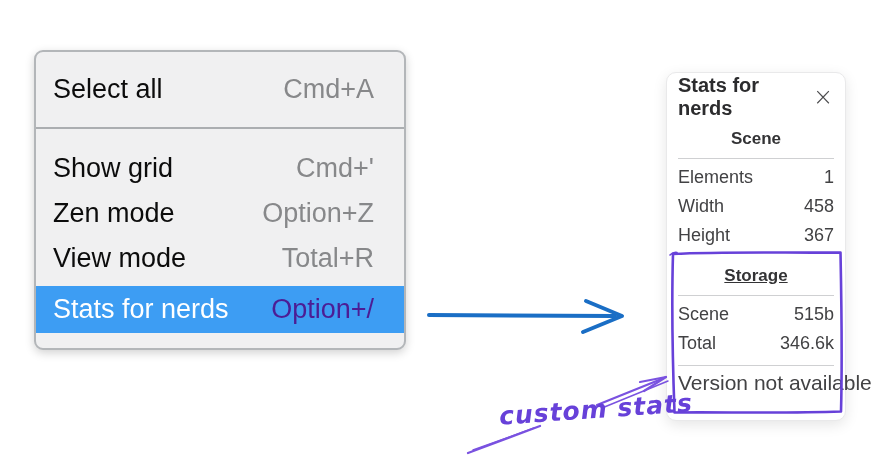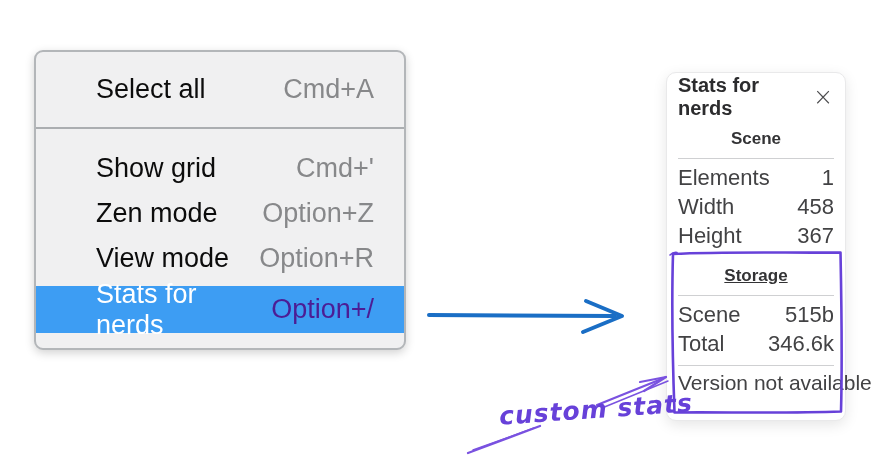--- a/index.html
+++ b/index.html
@@ -9,21 +9,21 @@
 
   
   .menu {
     position:absolute; left:34px; top:50px; width:372px; height:300px;
     background:#f0f0f1; border:2px solid #b3b6b9; border-radius:9px;
     box-shadow:0 3px 10px rgba(0,0,0,.18);
     overflow:hidden;
   }
   .menu-row {
     display:flex; justify-content:space-between; align-items:center;
-    padding:0 30px 0 60px; font-size:27px; color:#0c0c0c; cursor:default;
+    padding:0 30px 0 17px; font-size:27px; color:#0c0c0c; cursor:default;
   }
   .menu-row .shortcut { color:#87888a; }
   .row-first { height:75px; }
   .menu-divider { height:0; border-top:2px solid #abaeb1; }
   .group2 { padding-top:17px; }
   .row-std { height:45px; }
   .row-highlight {
     height:47px; margin-top:5px; background:#3d9df3; color:#ffffff;
   }
   .row-highlight .shortcut { color:#4c1d95; }
@@ -39,21 +39,21 @@
   .panel-title { font-size:20px; font-weight:bold; color:#2c2c2e; }
   .panel-close {
     background:none; border:none; font-size:24px; line-height:20px;
     color:#4d4d4f; cursor:pointer; padding:0 1px; font-weight:300;
     font-family:"DejaVu Sans", sans-serif;
   }
   .sec-heading { margin-top:18px; text-align:center; font-size:17px; font-weight:bold; color:#333335; height:22px; }
   .sec-heading.tight { margin-top:16px;text-decoration:underline; }
   .sec-heading.ver { margin-top:9px; }
   .sec-rule { border:none; border-top:1px solid #cfd0d2; margin:7px 0 4px 0; }
-  .stat-row { display:flex; justify-content:space-between; font-size:22px; line-height:29px; color:#424244; }
+  .stat-row { display:flex; justify-content:space-between; font-size:18px; line-height:29px; color:#424244; }
   .version-note { font-size:21px; line-height:26px; margin-top:4px; color:#424244; white-space:nowrap; }
 
   
   .overlay { position:absolute; left:0; top:0; width:873px; height:461px; pointer-events:none; z-index:20; }
   .annotation-text {
     position:absolute; left:499px; top:395px; z-index:21;
     font-size:25px; font-weight:600; font-style:italic; letter-spacing:1px;
     color:#6741d9; transform:rotate(-4deg); pointer-events:none;
     font-family:"DejaVu Sans", sans-serif;
   }
@@ -73,21 +73,21 @@
       <div class="menu-row row-std">
         <span>Show grid</span>
         <span class="shortcut">Cmd+'</span>
       </div>
       <div class="menu-row row-std">
         <span>Zen mode</span>
         <span class="shortcut">Option+Z</span>
       </div>
       <div class="menu-row row-std">
         <span>View mode</span>
-        <span class="shortcut">Option+R</span>
+        <span class="shortcut">Total+R</span>
       </div>
       <div class="menu-row row-highlight">
         <span>Stats for nerds</span>
         <span class="shortcut">Option+/</span>
       </div>
     </div>
   </div>
 
   <div class="panel">
     <div class="panel-header">

